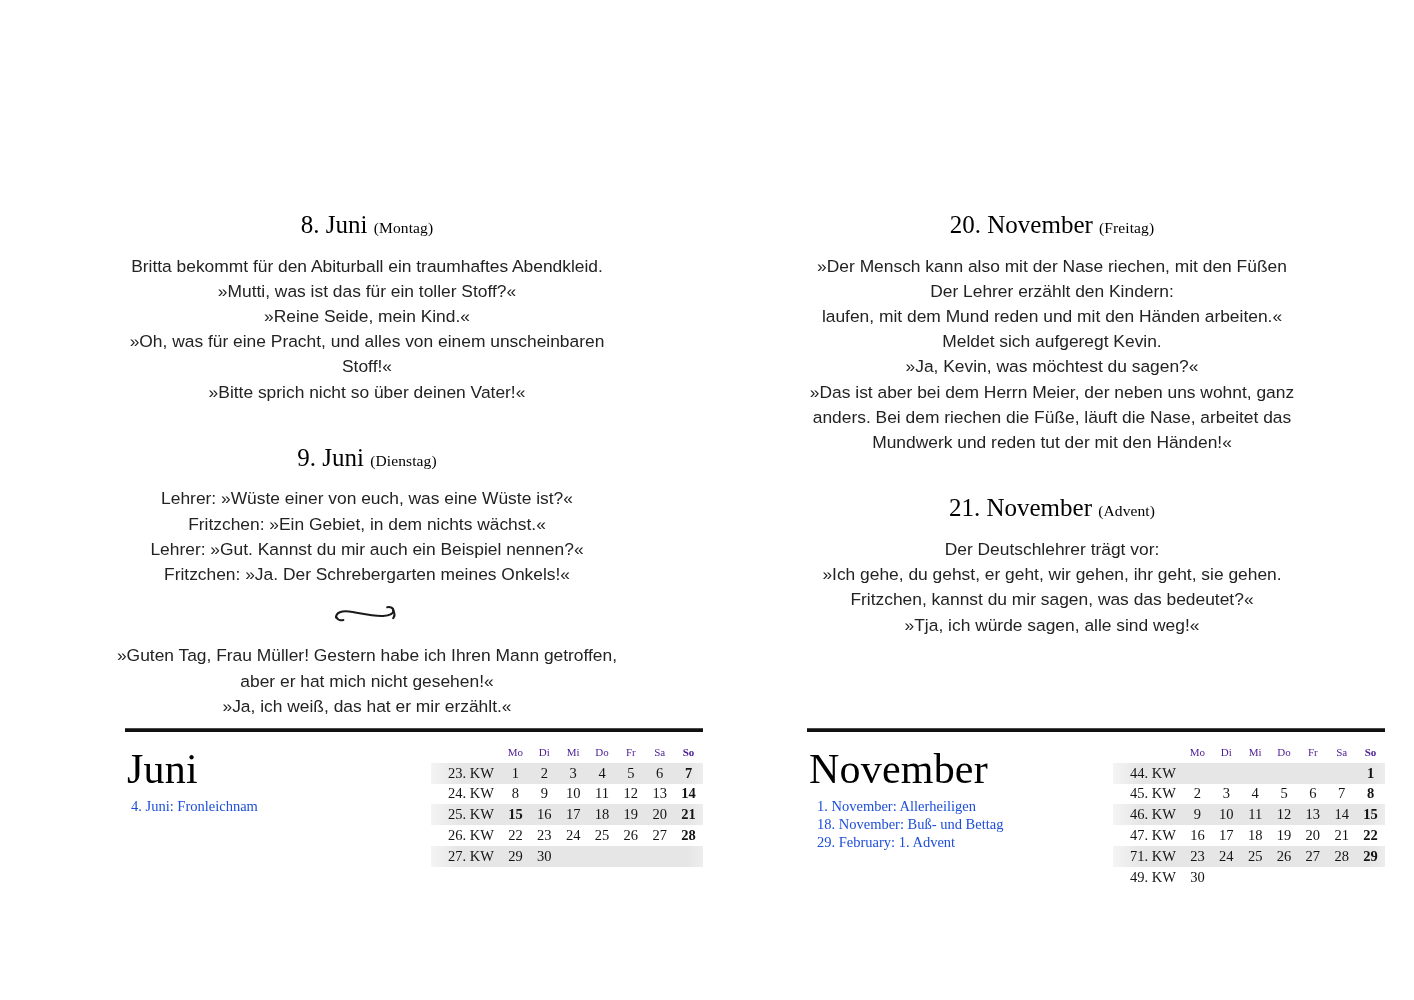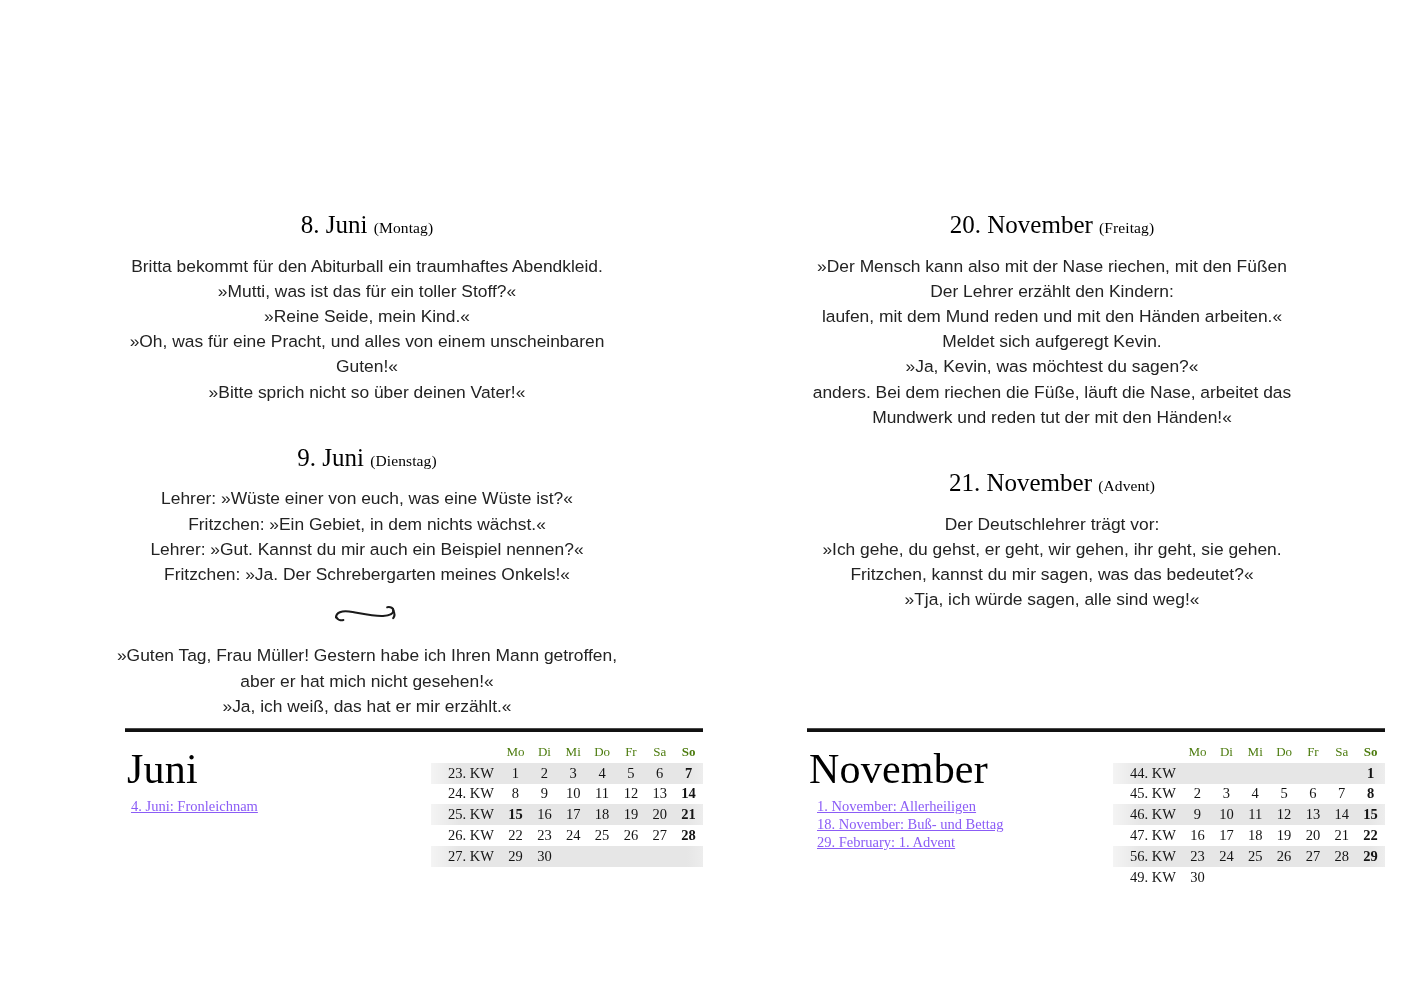--- a/index.html
+++ b/index.html
@@ -101,23 +101,22 @@
     letter-spacing: 0.2px;
   }
 
   .holidays {
     position: absolute;
     top: 80px;
     left: 6px;
     font-family: "Liberation Serif", serif;
     font-size: 14.5px;
     line-height: 1.23;
-    color: #8b5cf6;
+    color: #1d4ed8;
     white-space: nowrap;
-    text-decoration: underline;
   }
   .holidays .hl { display: block; }
   .leaf-right .holidays { left: 10px; }
 
   
   .cal {
     position: absolute;
     top: 24px;
     right: 0;
     width: 272px;
@@ -126,21 +125,21 @@
     font-size: 14.5px;
     color: #141414;
   }
   .cal td, .cal th {
     padding: 0;
     height: 20.8px;
     text-align: center;
     font-weight: normal;
     vertical-align: middle;
   }
-  .cal th { font-size: 13px; color: #4d7c0f; }
+  .cal th { font-size: 11px; color: #4c1d95; }
   .cal th.kw-h { width: 64px; }
   .cal td.kw {
     width: 64px;
     text-align: right;
     padding-right: 7px;
     white-space: nowrap;
   }
   .cal col.daycol { width: 29.7px; }
   .cal th.sun, .cal td.sun { font-weight: bold; }
   .cal td.mark { font-weight: bold; }
@@ -164,21 +163,21 @@
       <div class="entry">
         <div class="entry-heading">
           <span>8. Juni</span>
           <span class="weekday">(Montag)</span>
         </div>
         <div class="entry-body">
           <span class="ln">Britta bekommt für den Abiturball ein traumhaftes Abendkleid.</span>
           <span class="ln">»Mutti, was ist das für ein toller Stoff?«</span>
           <span class="ln">»Reine Seide, mein Kind.«</span>
           <span class="ln">»Oh, was für eine Pracht, und alles von einem unscheinbaren</span>
-          <span class="ln">Guten!«</span>
+          <span class="ln">Stoff!«</span>
           <span class="ln">»Bitte sprich nicht so über deinen Vater!«</span>
         </div>
       </div>
 
       <div class="entry-gap"></div>
 
       <div class="entry">
         <div class="entry-heading">
           <span>9. Juni</span>
           <span class="weekday">(Dienstag)</span>
@@ -301,20 +300,21 @@
         <div class="entry-heading">
           <span>20. November</span>
           <span class="weekday">(Freitag)</span>
         </div>
         <div class="entry-body">
           <span class="ln">»Der Mensch kann also mit der Nase riechen, mit den Füßen</span>
           <span class="ln">Der Lehrer erzählt den Kindern:</span>
           <span class="ln">laufen, mit dem Mund reden und mit den Händen arbeiten.«</span>
           <span class="ln">Meldet sich aufgeregt Kevin.</span>
           <span class="ln">»Ja, Kevin, was möchtest du sagen?«</span>
+          <span class="ln">»Das ist aber bei dem Herrn Meier, der neben uns wohnt, ganz</span>
           <span class="ln">anders. Bei dem riechen die Füße, läuft die Nase, arbeitet das</span>
           <span class="ln">Mundwerk und reden tut der mit den Händen!«</span>
         </div>
       </div>
 
       <div class="entry-gap"></div>
 
       <div class="entry">
         <div class="entry-heading">
           <span>21. November</span>
@@ -399,21 +399,21 @@
               <td class="kw">47. KW</td>
               <td class="">16</td>
               <td class="">17</td>
               <td class="">18</td>
               <td class="">19</td>
               <td class="">20</td>
               <td class="">21</td>
               <td class="sun">22</td>
             </tr>
             <tr class="shaded">
-              <td class="kw">56. KW</td>
+              <td class="kw">71. KW</td>
               <td class="">23</td>
               <td class="">24</td>
               <td class="">25</td>
               <td class="">26</td>
               <td class="">27</td>
               <td class="">28</td>
               <td class="sun">29</td>
             </tr>
             <tr>
               <td class="kw">49. KW</td>

